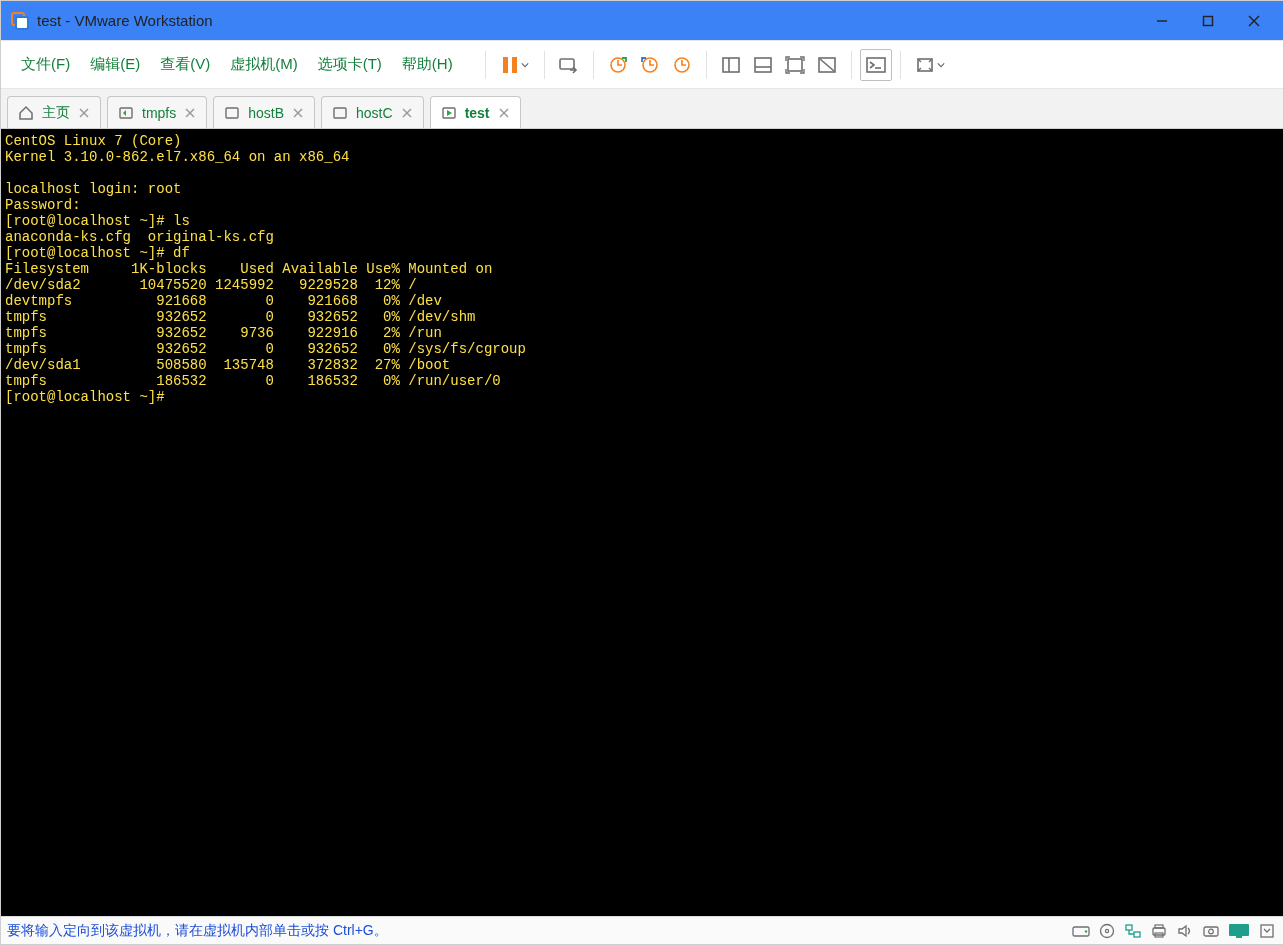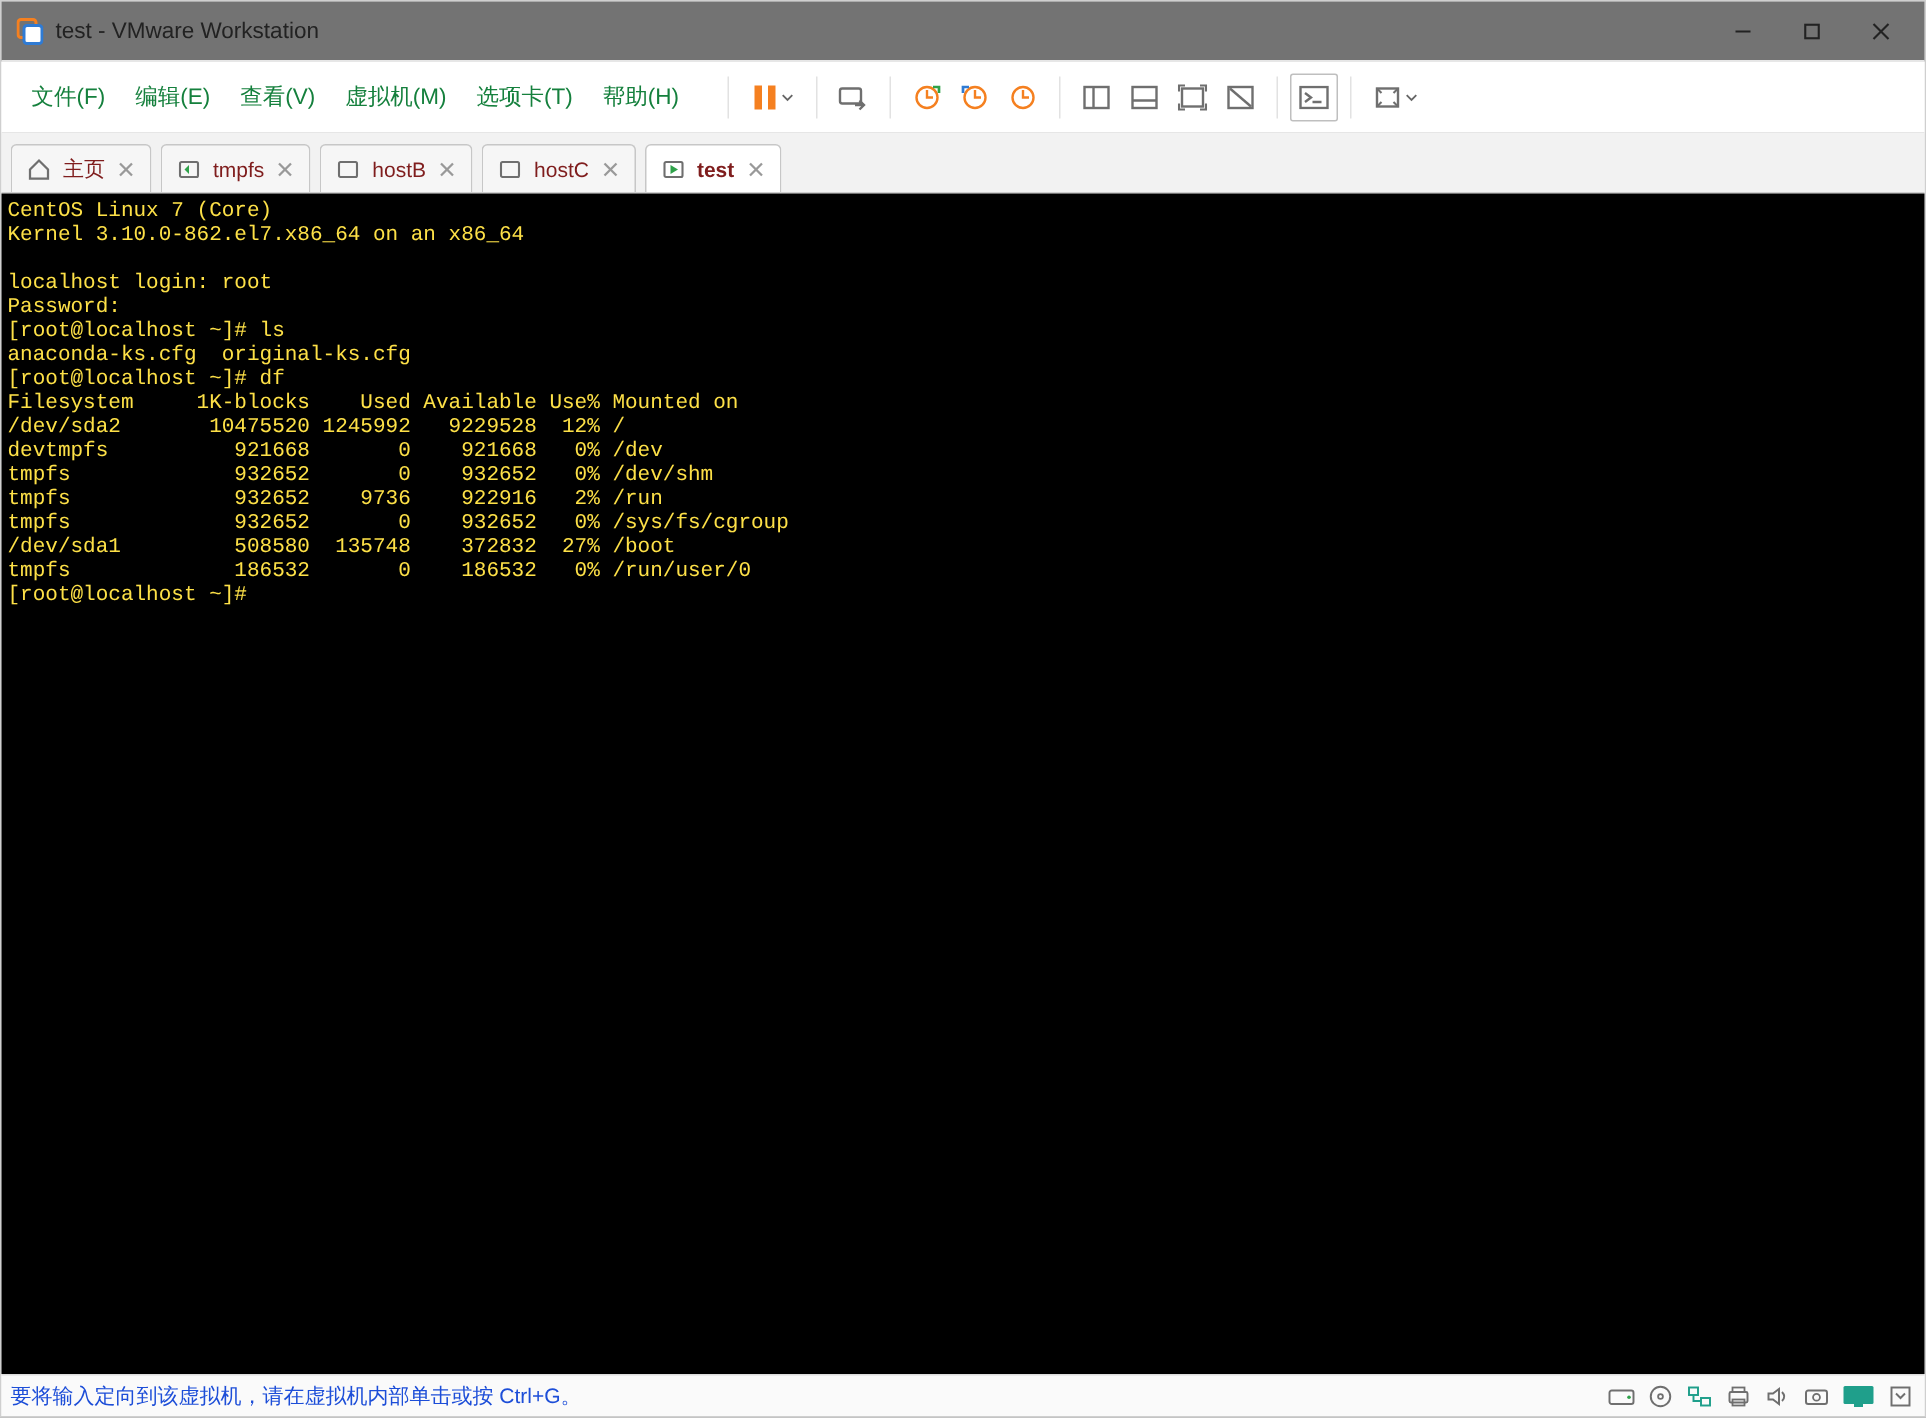--- a/index.html
+++ b/index.html
@@ -1,36 +1,36 @@
 <!DOCTYPE html>
 <html><head>
 <meta charset="utf-8">
 <style>
   * { box-sizing: border-box; margin: 0; padding: 0; }
   html, body { width: 1284px; height: 945px; font-family: "Microsoft YaHei", Arial, sans-serif; overflow: hidden; background: #fff; }
   .window { width: 100%; height: 100%; display: flex; flex-direction: column; border: 1px solid #cfcfcf; }
   
-  .titlebar { height: 40px; display: flex; align-items: center; padding: 0 6px 0 10px; background: #737373; border-bottom: 1px solid #e6e6e6; }
+  .titlebar { height: 40px; display: flex; align-items: center; padding: 0 6px 0 10px; background: #3b82f6; border-bottom: 1px solid #e6e6e6; }
   .titlebar .app-icon { width: 18px; height: 18px; margin-right: 8px; }
   .titlebar .title { font-size: 15px; color: #222; }
   .titlebar .win-controls { margin-left: auto; display: flex; }
   .titlebar .win-btn { width: 46px; height: 32px; display: flex; align-items: center; justify-content: center; }
   .titlebar .win-btn svg { stroke: #222; }
   
   .menubar-row { height: 48px; display: flex; align-items: center; border-bottom: 1px solid #e6e6e6; background: #fff; }
   .menubar { display: flex; align-items: center; padding-left: 10px; }
   .menu-item { font-size: 15px; color: #15803d; padding: 6px 10px; white-space: nowrap; }
   .toolbar { display: flex; align-items: center; margin-left: 14px; }
   .tool-sep { width: 1px; height: 28px; background: #e2e2e2; margin: 0 8px; }
   .tool-btn { width: 32px; height: 32px; display: flex; align-items: center; justify-content: center; }
   .tool-btn-wide { width: 42px; justify-content: center; }
   .chevron { width: 8px; height: 8px; margin-left: 2px; }
   
   .tabbar { height: 40px; display: flex; align-items: flex-end; padding: 4px 6px 0 6px; background: #f2f2f2; border-bottom: 1px solid #cfcfcf; gap: 6px; }
-  .tab { display: flex; align-items: center; height: 32px; padding: 0 10px; border: 1px solid #c7c7c7; border-bottom: none; background: #f6f6f6; border-radius: 4px 4px 0 0; gap: 8px; font-size: 14px; color: #7f1d1d; }
+  .tab { display: flex; align-items: center; height: 32px; padding: 0 10px; border: 1px solid #c7c7c7; border-bottom: none; background: #f6f6f6; border-radius: 4px 4px 0 0; gap: 8px; font-size: 14px; color: #15803d; }
   .tab.active { background: #ffffff; font-weight: 700; }
   .tab .tab-close { width: 12px; height: 12px; }
   .tab .tab-icon { width: 16px; height: 16px; display: flex; align-items: center; justify-content: center; }
   
   .terminal { flex: 1; background: #000; color: #fde047; font-family: "Consolas", "Courier New", monospace; font-size: 14px; line-height: 16px; padding: 4px 4px; white-space: pre; overflow: hidden; }
   
   .statusbar { height: 28px; display: flex; align-items: center; background: #fafafa; border-top: 1px solid #dcdcdc; padding: 0 6px; font-size: 14px; color: #1d4ed8; }
   .statusbar .status-icons { margin-left: auto; display: flex; align-items: center; gap: 6px; }
   .statusbar .sicon { width: 20px; height: 20px; display: flex; align-items: center; justify-content: center; }
   svg { display: block; }

